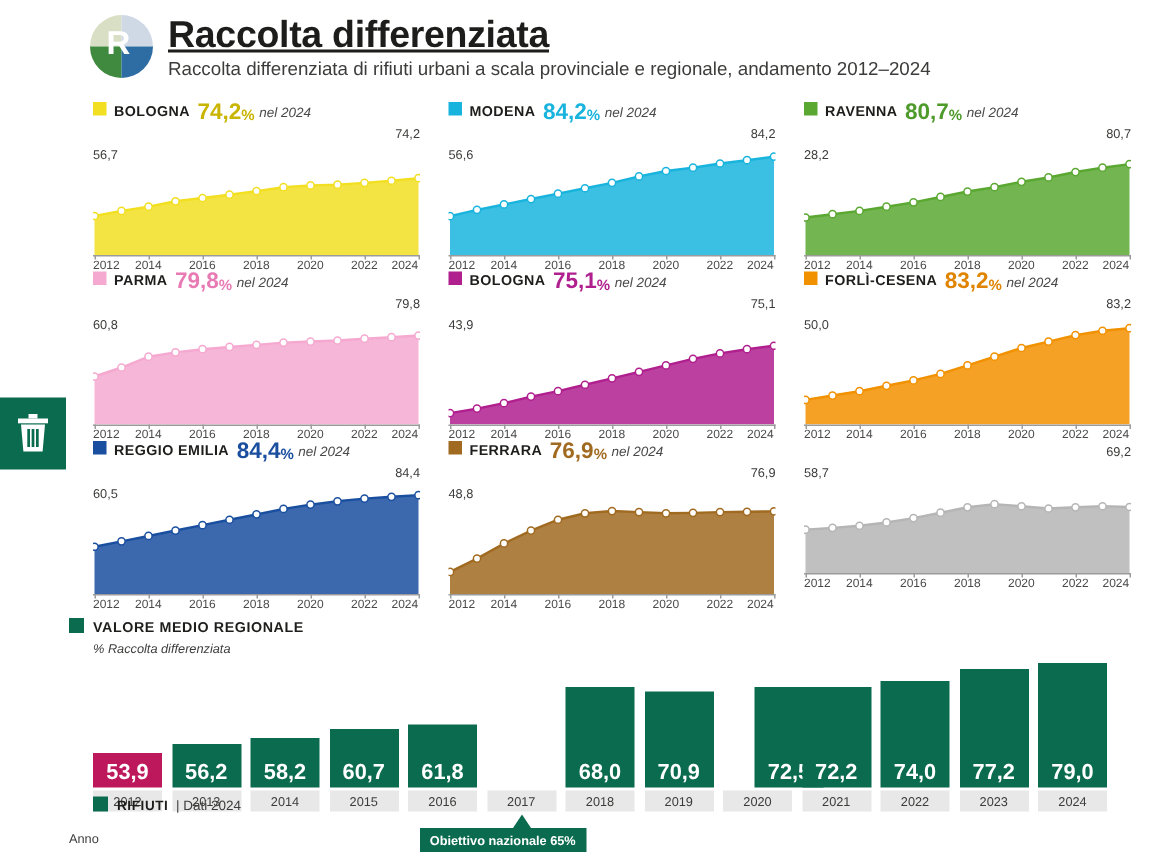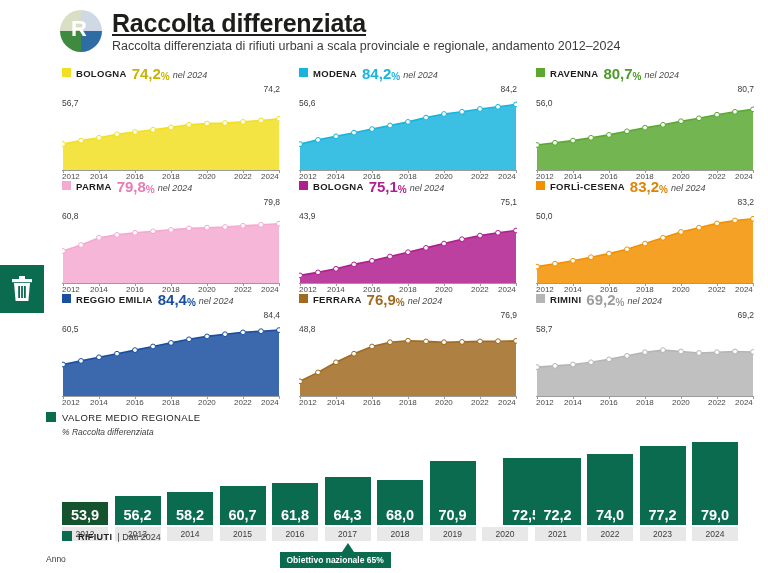--- a/index.html
+++ b/index.html
@@ -51,21 +51,21 @@
   .plot svg{position:absolute;left:0;top:0;}
   .lbl-start{position:absolute;left:0px;top:14px;font-size:8.5px;color:#3c3c3b;}
   .lbl-end{position:absolute;right:0px;top:0px;font-size:8.5px;color:#3c3c3b;}
   .axis{position:relative;width:218px;height:12px;border-top:1px solid #9b9b9b;}
   .axis span{position:absolute;top:1px;font-size:8px;color:#4a4a4a;}
   .axis .tick{position:absolute;top:-1px;width:1px;height:3px;background:#9b9b9b;}
   
   .bottom{position:absolute;left:46px;top:412px;width:712px;}
   .bt-title{font-size:0;height:14px;}
   .bt-sw{display:inline-block;width:10px;height:10px;background:#0b6b4f;margin-right:6px;vertical-align:-1px;}
-  .bt-t1{font-size:9.5px;font-weight:normal;letter-spacing:.4px;color:#1d1d1b;}
+  .bt-t1{font-size:9.5px;font-weight:bold;letter-spacing:.4px;color:#1d1d1b;}
   .bt-sub{font-size:8.5px;font-style:italic;color:#3c3c3b;margin-left:16px;margin-top:1px;}
   .bars{position:relative;height:82px;margin-top:6px;margin-left:16px;}
   .barcol{position:absolute;bottom:0;width:46px;}
   .bar{width:46px;background:#0b6b4f;position:relative;}
   .barval{
     position:absolute;left:0;width:46px;text-align:center;color:#ffffff;
     font-size:14.5px;font-weight:bold;bottom:2px;
   }
   .yr{
     position:absolute;width:46px;text-align:center;font-size:8.5px;color:#3c3c3b;
@@ -206,21 +206,21 @@
           <circle cx="73.0" cy="50.9" r="2.4" fill="#ffffff" stroke="#5aa832" stroke-width="1"></circle>
           <circle cx="91.0" cy="47.3" r="2.4" fill="#ffffff" stroke="#5aa832" stroke-width="1"></circle>
           <circle cx="109.0" cy="43.7" r="2.4" fill="#ffffff" stroke="#5aa832" stroke-width="1"></circle>
           <circle cx="127.0" cy="40.8" r="2.4" fill="#ffffff" stroke="#5aa832" stroke-width="1"></circle>
           <circle cx="145.0" cy="37.2" r="2.4" fill="#ffffff" stroke="#5aa832" stroke-width="1"></circle>
           <circle cx="163.0" cy="34.3" r="2.4" fill="#ffffff" stroke="#5aa832" stroke-width="1"></circle>
           <circle cx="181.0" cy="30.7" r="2.4" fill="#ffffff" stroke="#5aa832" stroke-width="1"></circle>
           <circle cx="199.0" cy="27.8" r="2.4" fill="#ffffff" stroke="#5aa832" stroke-width="1"></circle>
           <circle cx="217.0" cy="25.4" r="2.4" fill="#ffffff" stroke="#5aa832" stroke-width="1"></circle>
         </svg>
-        <span class="lbl-start">56,0</span>
+        <span class="lbl-start">28,2</span>
         <span class="lbl-end">80,7</span>
       </div>
       <div class="axis">
         <span class="tick" style="left:1.0px"></span>
         <span style="left:0.0px">2012</span>
         <span class="tick" style="left:37.0px"></span>
         <span style="left:28.0px">2014</span>
         <span class="tick" style="left:73.0px"></span>
         <span style="left:64.0px">2016</span>
         <span class="tick" style="left:109.0px"></span>
@@ -427,21 +427,20 @@
         <span style="left:100.0px">2018</span>
         <span class="tick" style="left:145.0px"></span>
         <span style="left:136.0px">2020</span>
         <span class="tick" style="left:181.0px"></span>
         <span style="left:172.0px">2022</span>
         <span class="tick" style="left:217.0px"></span>
         <span style="left:199.0px">2024</span>
       </div>
     </div>
     <div class="cellwrap" style="left: 474px; top: 226px;">
-      <div class="cell-title"><span class="swatch" style="background:#b5b5b5"></span><span class="prov">RIMINI</span><span class="val" style="color:#9d9d9c">69,2<span class="pct">%</span></span><span class="nel">nel 2024</span></div>
       <div class="plot">
         <svg width="218" height="86">
           <path d="M 1.0 86 L 1.0 57.1 L 19.0 55.9 L 37.0 54.5 L 55.0 52.3 L 73.0 49.4 L 91.0 45.8 L 109.0 42.2 L 127.0 40.1 L 145.0 41.5 L 163.0 43.0 L 181.0 42.2 L 199.0 41.5 L 217.0 42.0 L 217.0 86 Z" fill="#b5b5b5" opacity="0.85"></path>
           <path d="M 1.0 57.1 L 19.0 55.9 L 37.0 54.5 L 55.0 52.3 L 73.0 49.4 L 91.0 45.8 L 109.0 42.2 L 127.0 40.1 L 145.0 41.5 L 163.0 43.0 L 181.0 42.2 L 199.0 41.5 L 217.0 42.0 " fill="none" stroke="#b5b5b5" stroke-width="1.6"></path>
           <circle cx="1.0" cy="57.1" r="2.4" fill="#ffffff" stroke="#b5b5b5" stroke-width="1"></circle>
           <circle cx="19.0" cy="55.9" r="2.4" fill="#ffffff" stroke="#b5b5b5" stroke-width="1"></circle>
           <circle cx="37.0" cy="54.5" r="2.4" fill="#ffffff" stroke="#b5b5b5" stroke-width="1"></circle>
           <circle cx="55.0" cy="52.3" r="2.4" fill="#ffffff" stroke="#b5b5b5" stroke-width="1"></circle>
           <circle cx="73.0" cy="49.4" r="2.4" fill="#ffffff" stroke="#b5b5b5" stroke-width="1"></circle>
           <circle cx="91.0" cy="45.8" r="2.4" fill="#ffffff" stroke="#b5b5b5" stroke-width="1"></circle>
@@ -475,21 +474,21 @@
     </div>
   </div>
 
 <div class="bottom">
   <div class="bt-title">
     <span class="bt-sw"></span><span class="bt-t1">VALORE MEDIO REGIONALE</span>
   </div>
   <div class="bt-sub">% Raccolta differenziata</div>
   <div class="bars" id="bars">
       <div class="barcol" style="left: 0px;">
-        <div class="bar" style="height:23.3px;background:#14532d">
+        <div class="bar" style="height:23.3px;background:#be185d">
           <span class="barval">53,9</span>
         </div>
       </div>
       <div class="yr" style="left: 0px; top: 84px;">2012</div>
       <div class="barcol" style="left: 52.5px;">
         <div class="bar" style="height:28.7px;background:#0b6b4f">
           <span class="barval">56,2</span>
         </div>
       </div>
       <div class="yr" style="left: 52.5px; top: 84px;">2013</div>
@@ -504,28 +503,23 @@
           <span class="barval">60,7</span>
         </div>
       </div>
       <div class="yr" style="left: 157.5px; top: 84px;">2015</div>
       <div class="barcol" style="left: 210px;">
         <div class="bar" style="height:42.0px;background:#0b6b4f">
           <span class="barval">61,8</span>
         </div>
       </div>
       <div class="yr" style="left: 210px; top: 84px;">2016</div>
-      <div class="barcol" style="left: 262.5px;">
-        <div class="bar" style="height:48.0px;background:#0b6b4f">
-          <span class="barval">64,3</span>
-        </div>
-      </div>
       <div class="yr" style="left: 262.5px; top: 84px;">2017</div>
       <div class="barcol" style="left: 315px;">
-        <div class="bar" style="height:45px;background:#0b6b4f">
+        <div class="bar" style="height:67px;background:#0b6b4f">
           <span class="barval">68,0</span>
         </div>
       </div>
       <div class="yr" style="left: 315px; top: 84px;">2018</div>
       <div class="barcol" style="left: 367.5px;">
         <div class="bar" style="height:63.6px;background:#0b6b4f">
           <span class="barval">70,9</span>
         </div>
       </div>
       <div class="yr" style="left: 367.5px; top: 84px;">2019</div>

